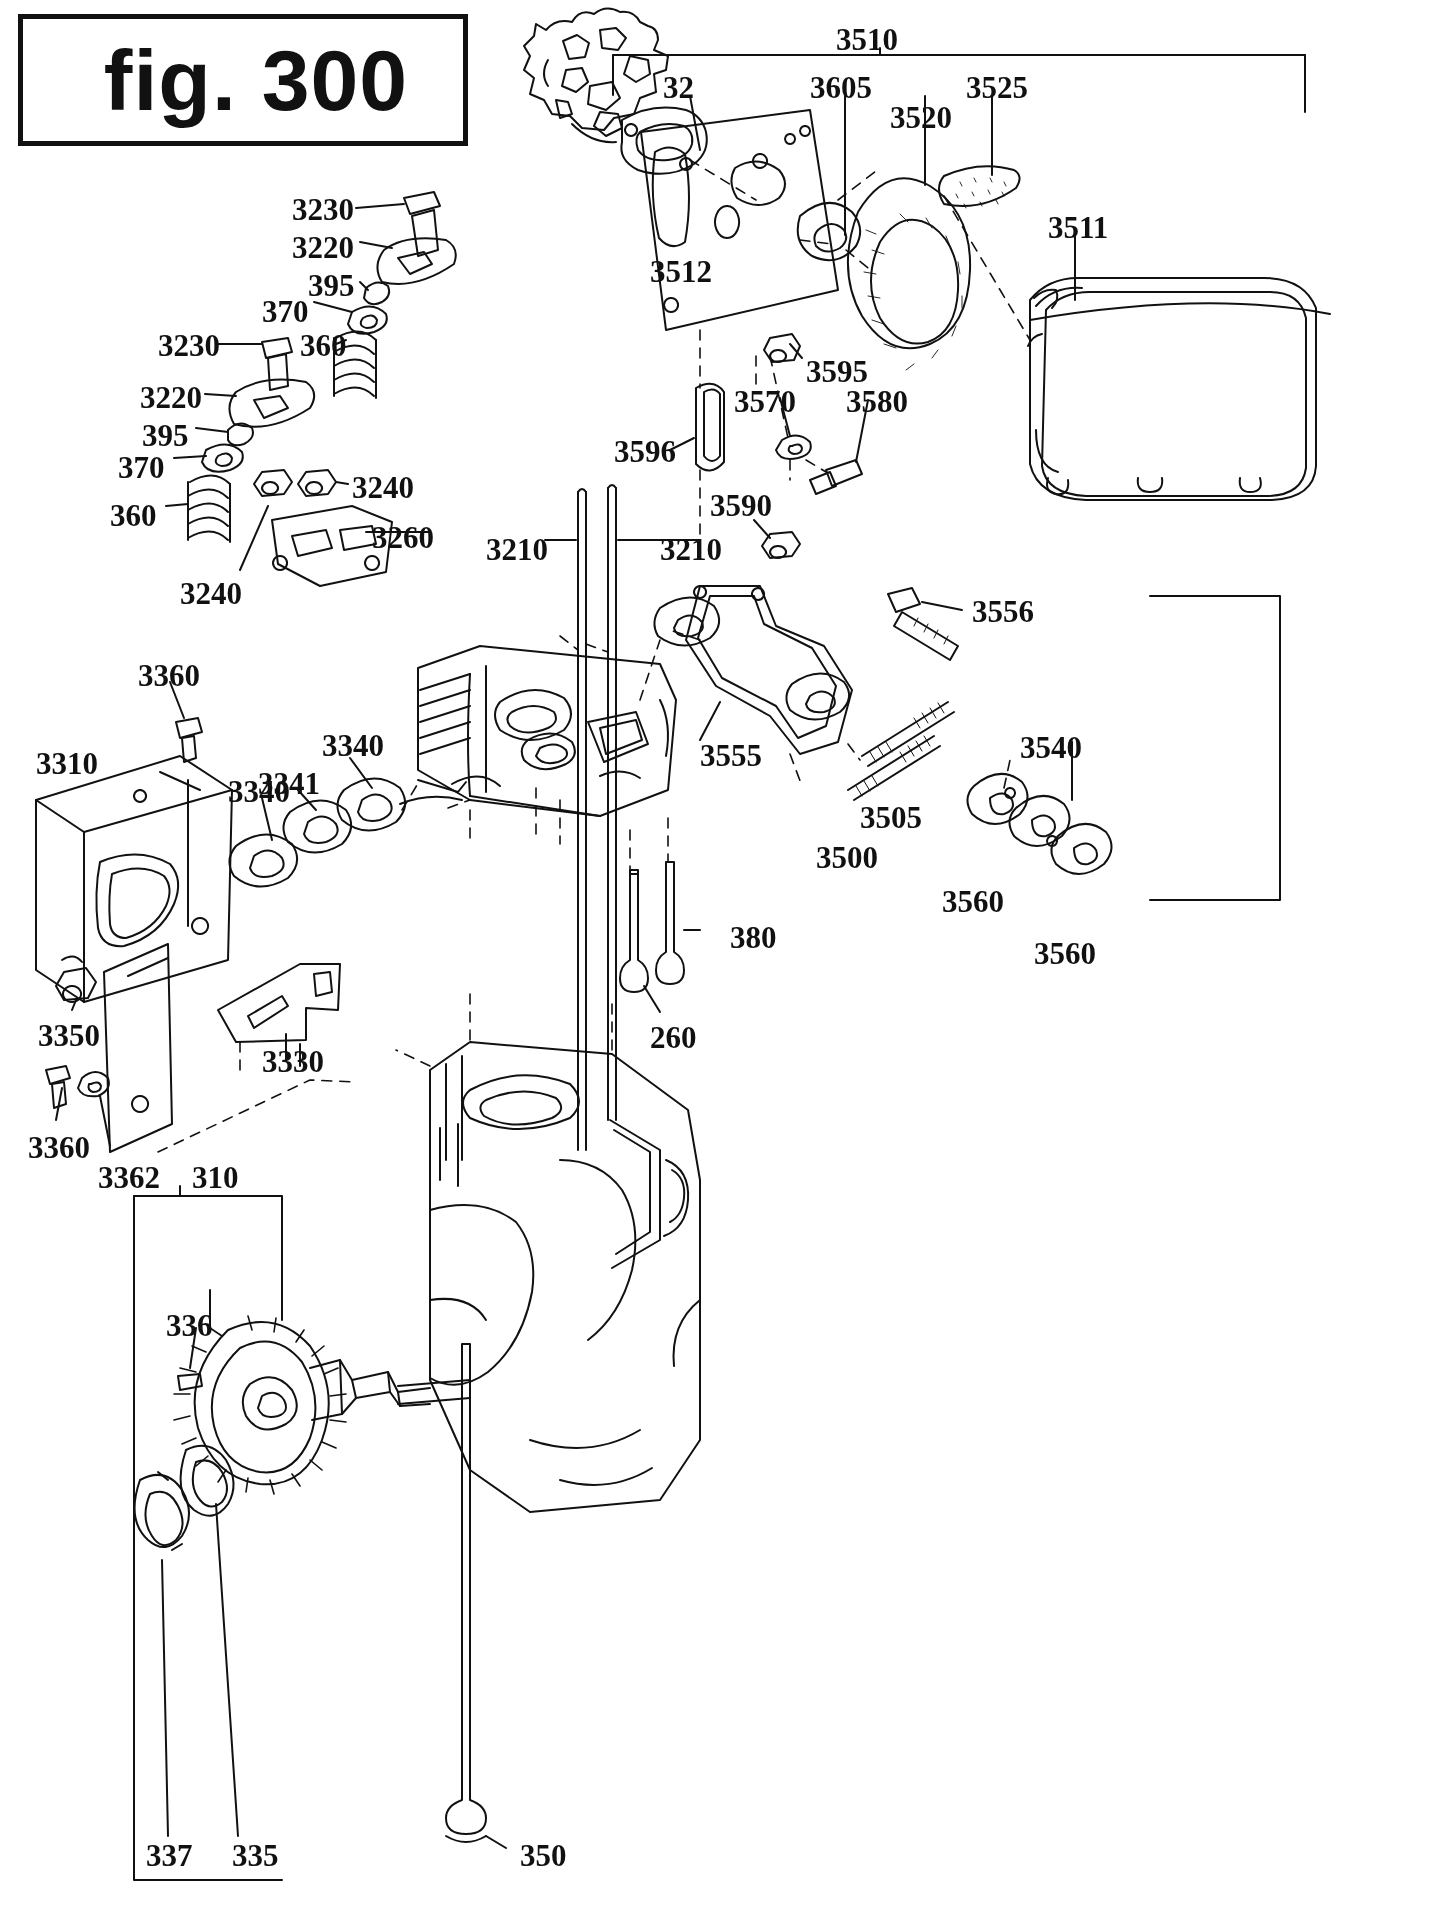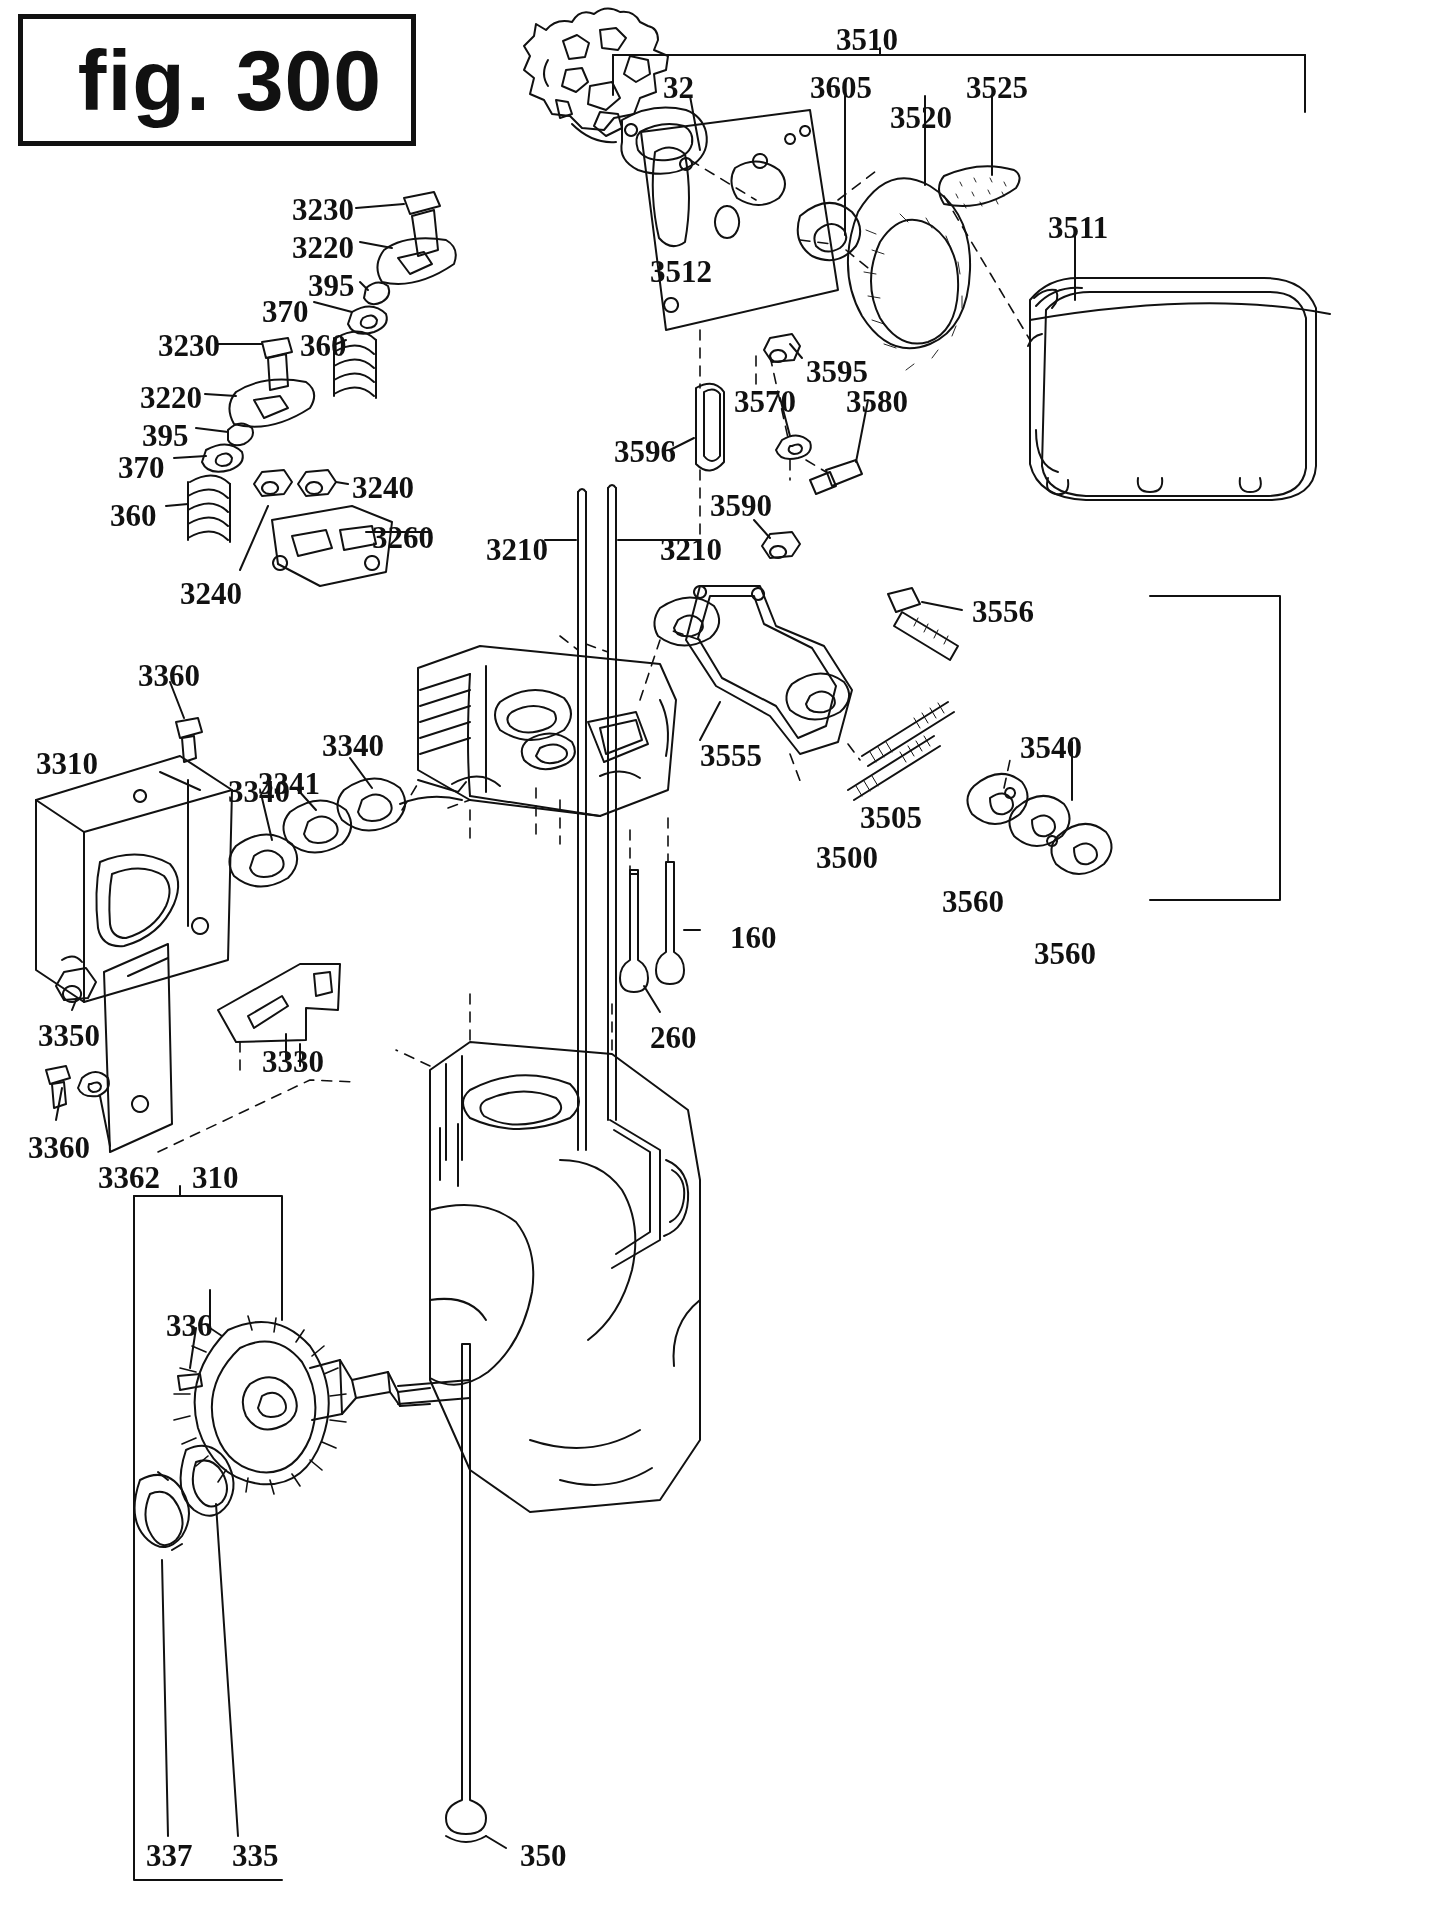--- a/index.html
+++ b/index.html
@@ -16,21 +16,21 @@
     width: 1437px;
     height: 1909px;
     background: #ffffff;
     overflow: hidden;
   }
   
   #fig-box {
     position: absolute;
     left: 18px;
     top: 14px;
-    width: 398px;
+    width: 450px;
     height: 132px;
     border: 5px solid #111;
     box-sizing: border-box;
     display: flex;
     align-items: center;
     justify-content: center;
     background: #fff;
     padding-left: 26px;
   }
   #fig-box .fig-label {
@@ -453,21 +453,21 @@
       <div class="callout" style="left: 138px; top: 660px;">3360</div>
       <div class="callout" style="left: 36px; top: 748px;">3310</div>
       <div class="callout" style="left: 258px; top: 768px;">3341</div>
       <div class="callout" style="left: 322px; top: 730px;">3340</div>
       <div class="callout" style="left: 228px; top: 776px;">3340</div>
       <div class="callout" style="left: 38px; top: 1020px;">3350</div>
       <div class="callout" style="left: 262px; top: 1046px;">3330</div>
       <div class="callout" style="left: 28px; top: 1132px;">3360</div>
       <div class="callout" style="left: 98px; top: 1162px;">3362</div>
       <div class="callout" style="left: 192px; top: 1162px;">310</div>
-      <div class="callout" style="left: 730px; top: 922px;">160</div>
+      <div class="callout" style="left: 730px; top: 922px;">380</div>
       <div class="callout" style="left: 650px; top: 1022px;">260</div>
       <div class="callout" style="left: 166px; top: 1310px;">336</div>
       <div class="callout" style="left: 146px; top: 1840px;">337</div>
       <div class="callout" style="left: 232px; top: 1840px;">335</div>
       <div class="callout" style="left: 520px; top: 1840px;">350</div>
     </div>
 
 </div>
 
 </body></html>

